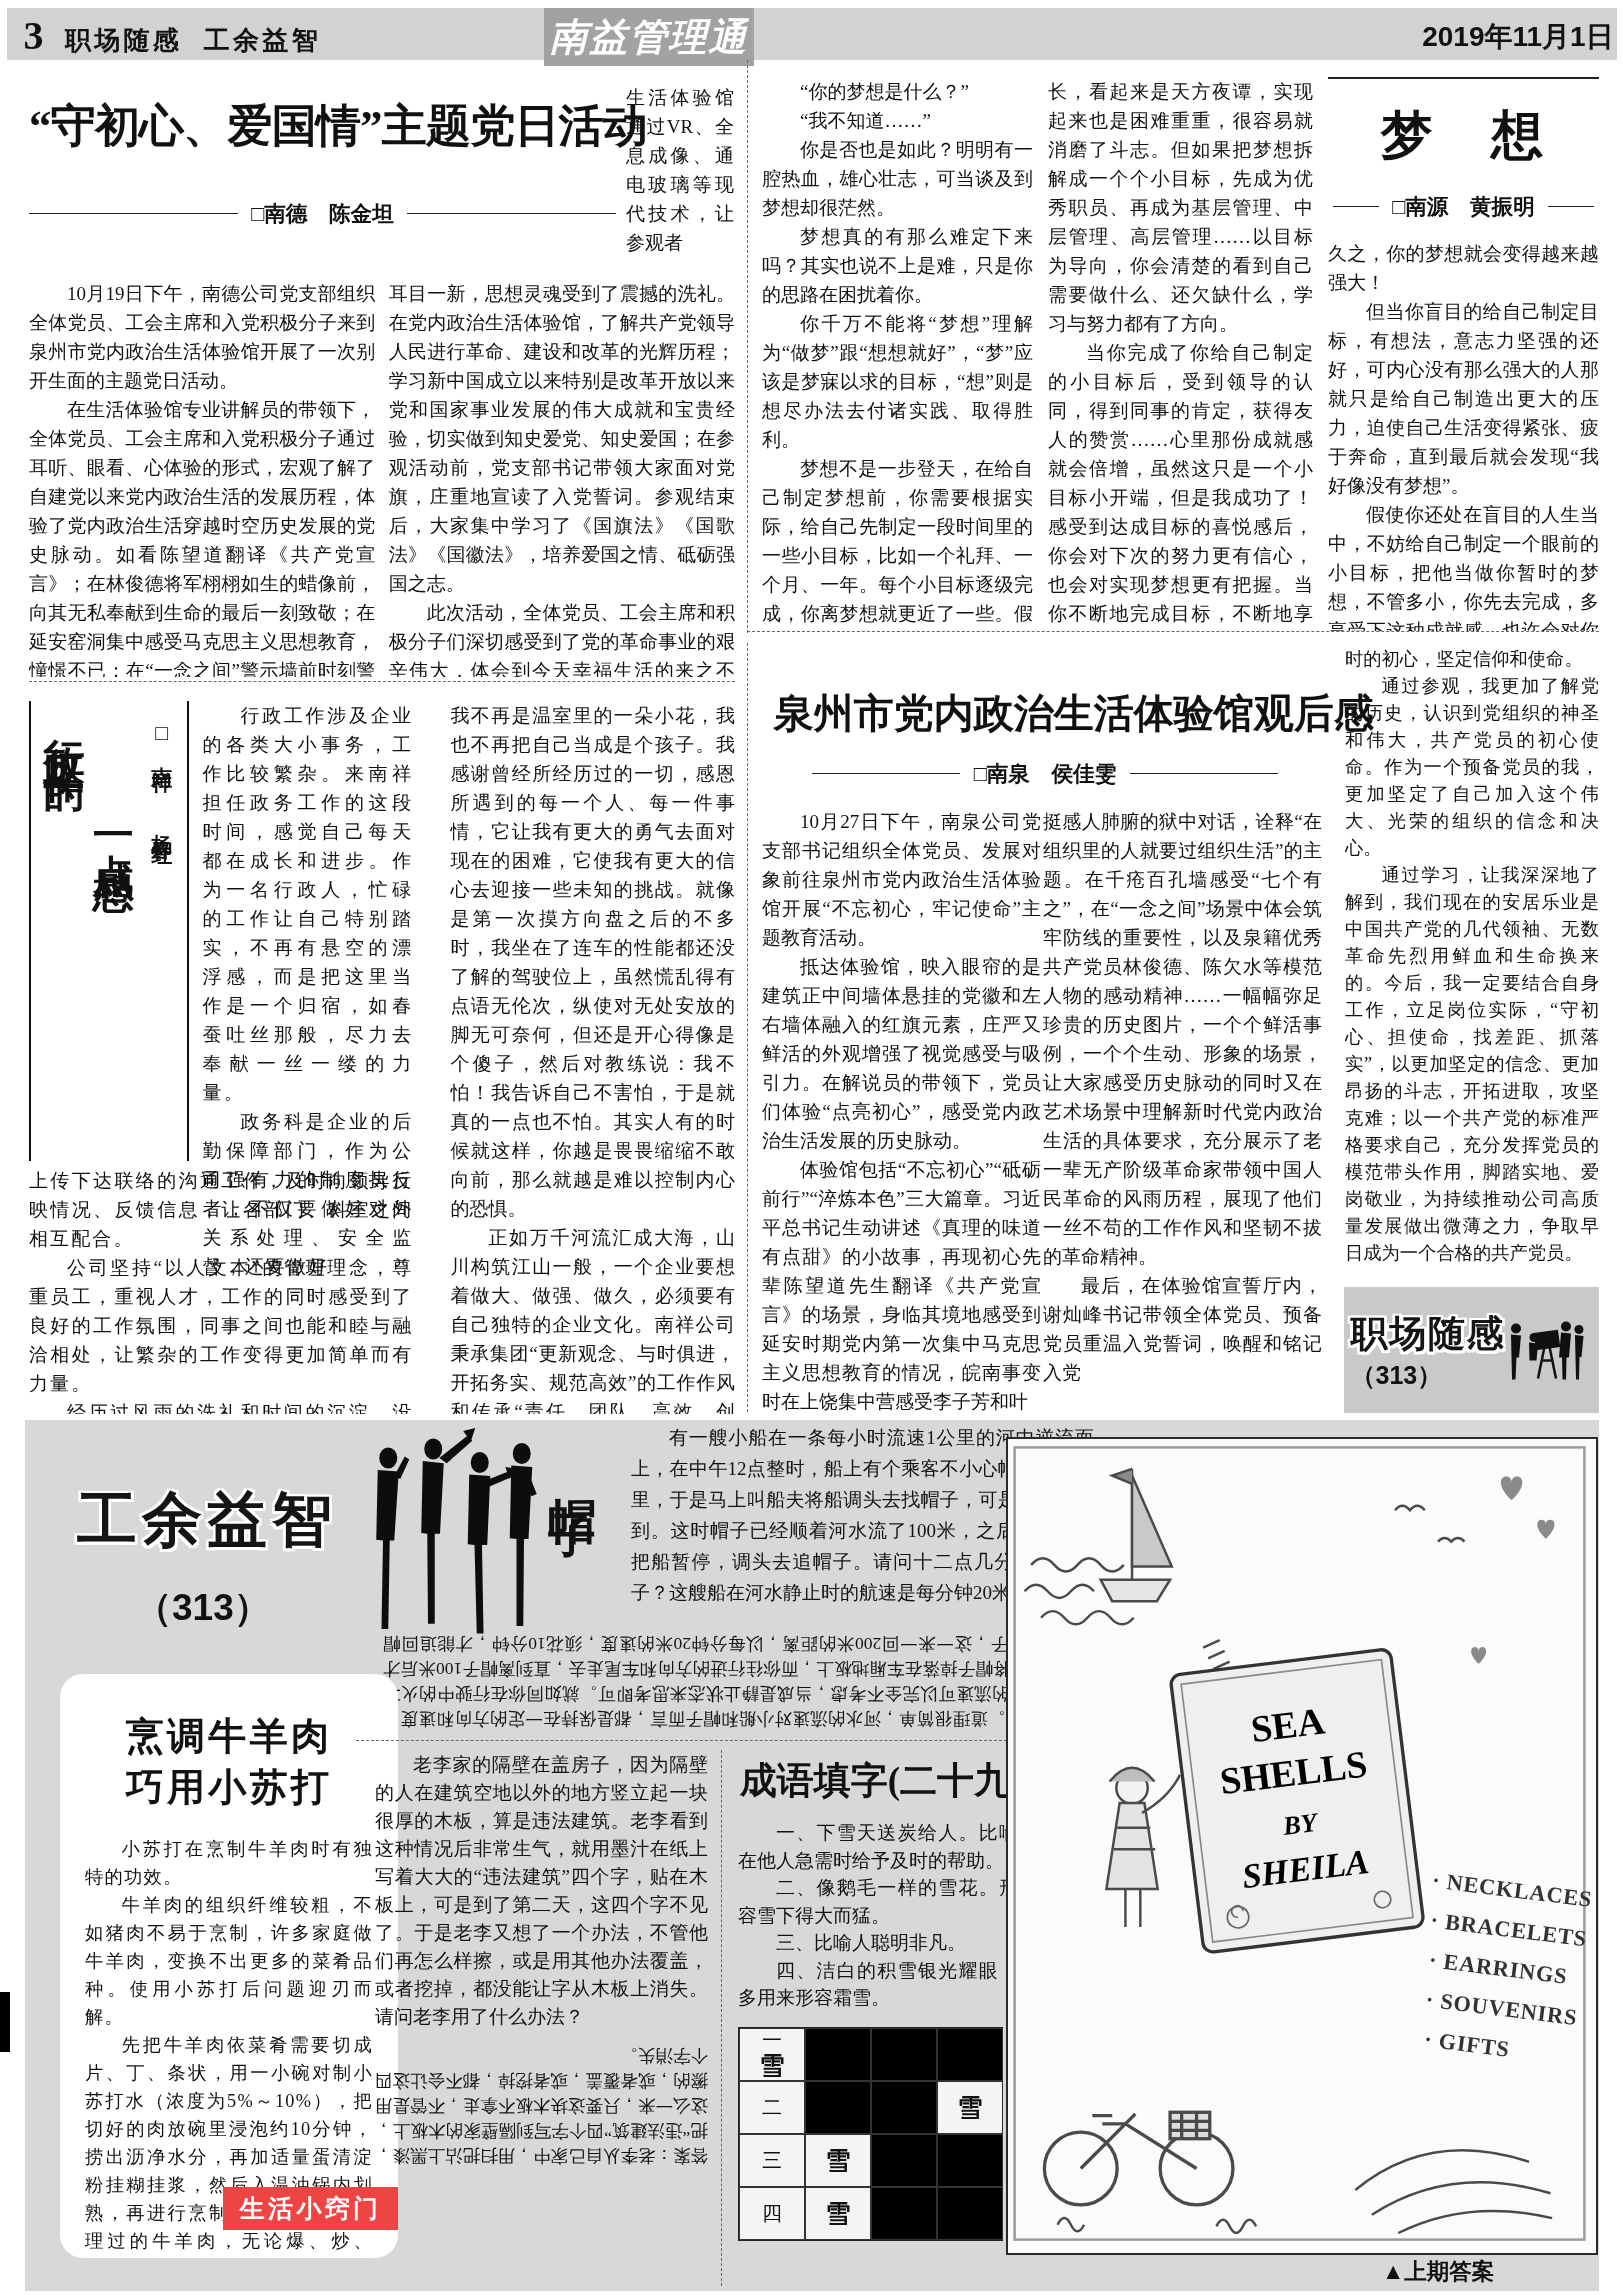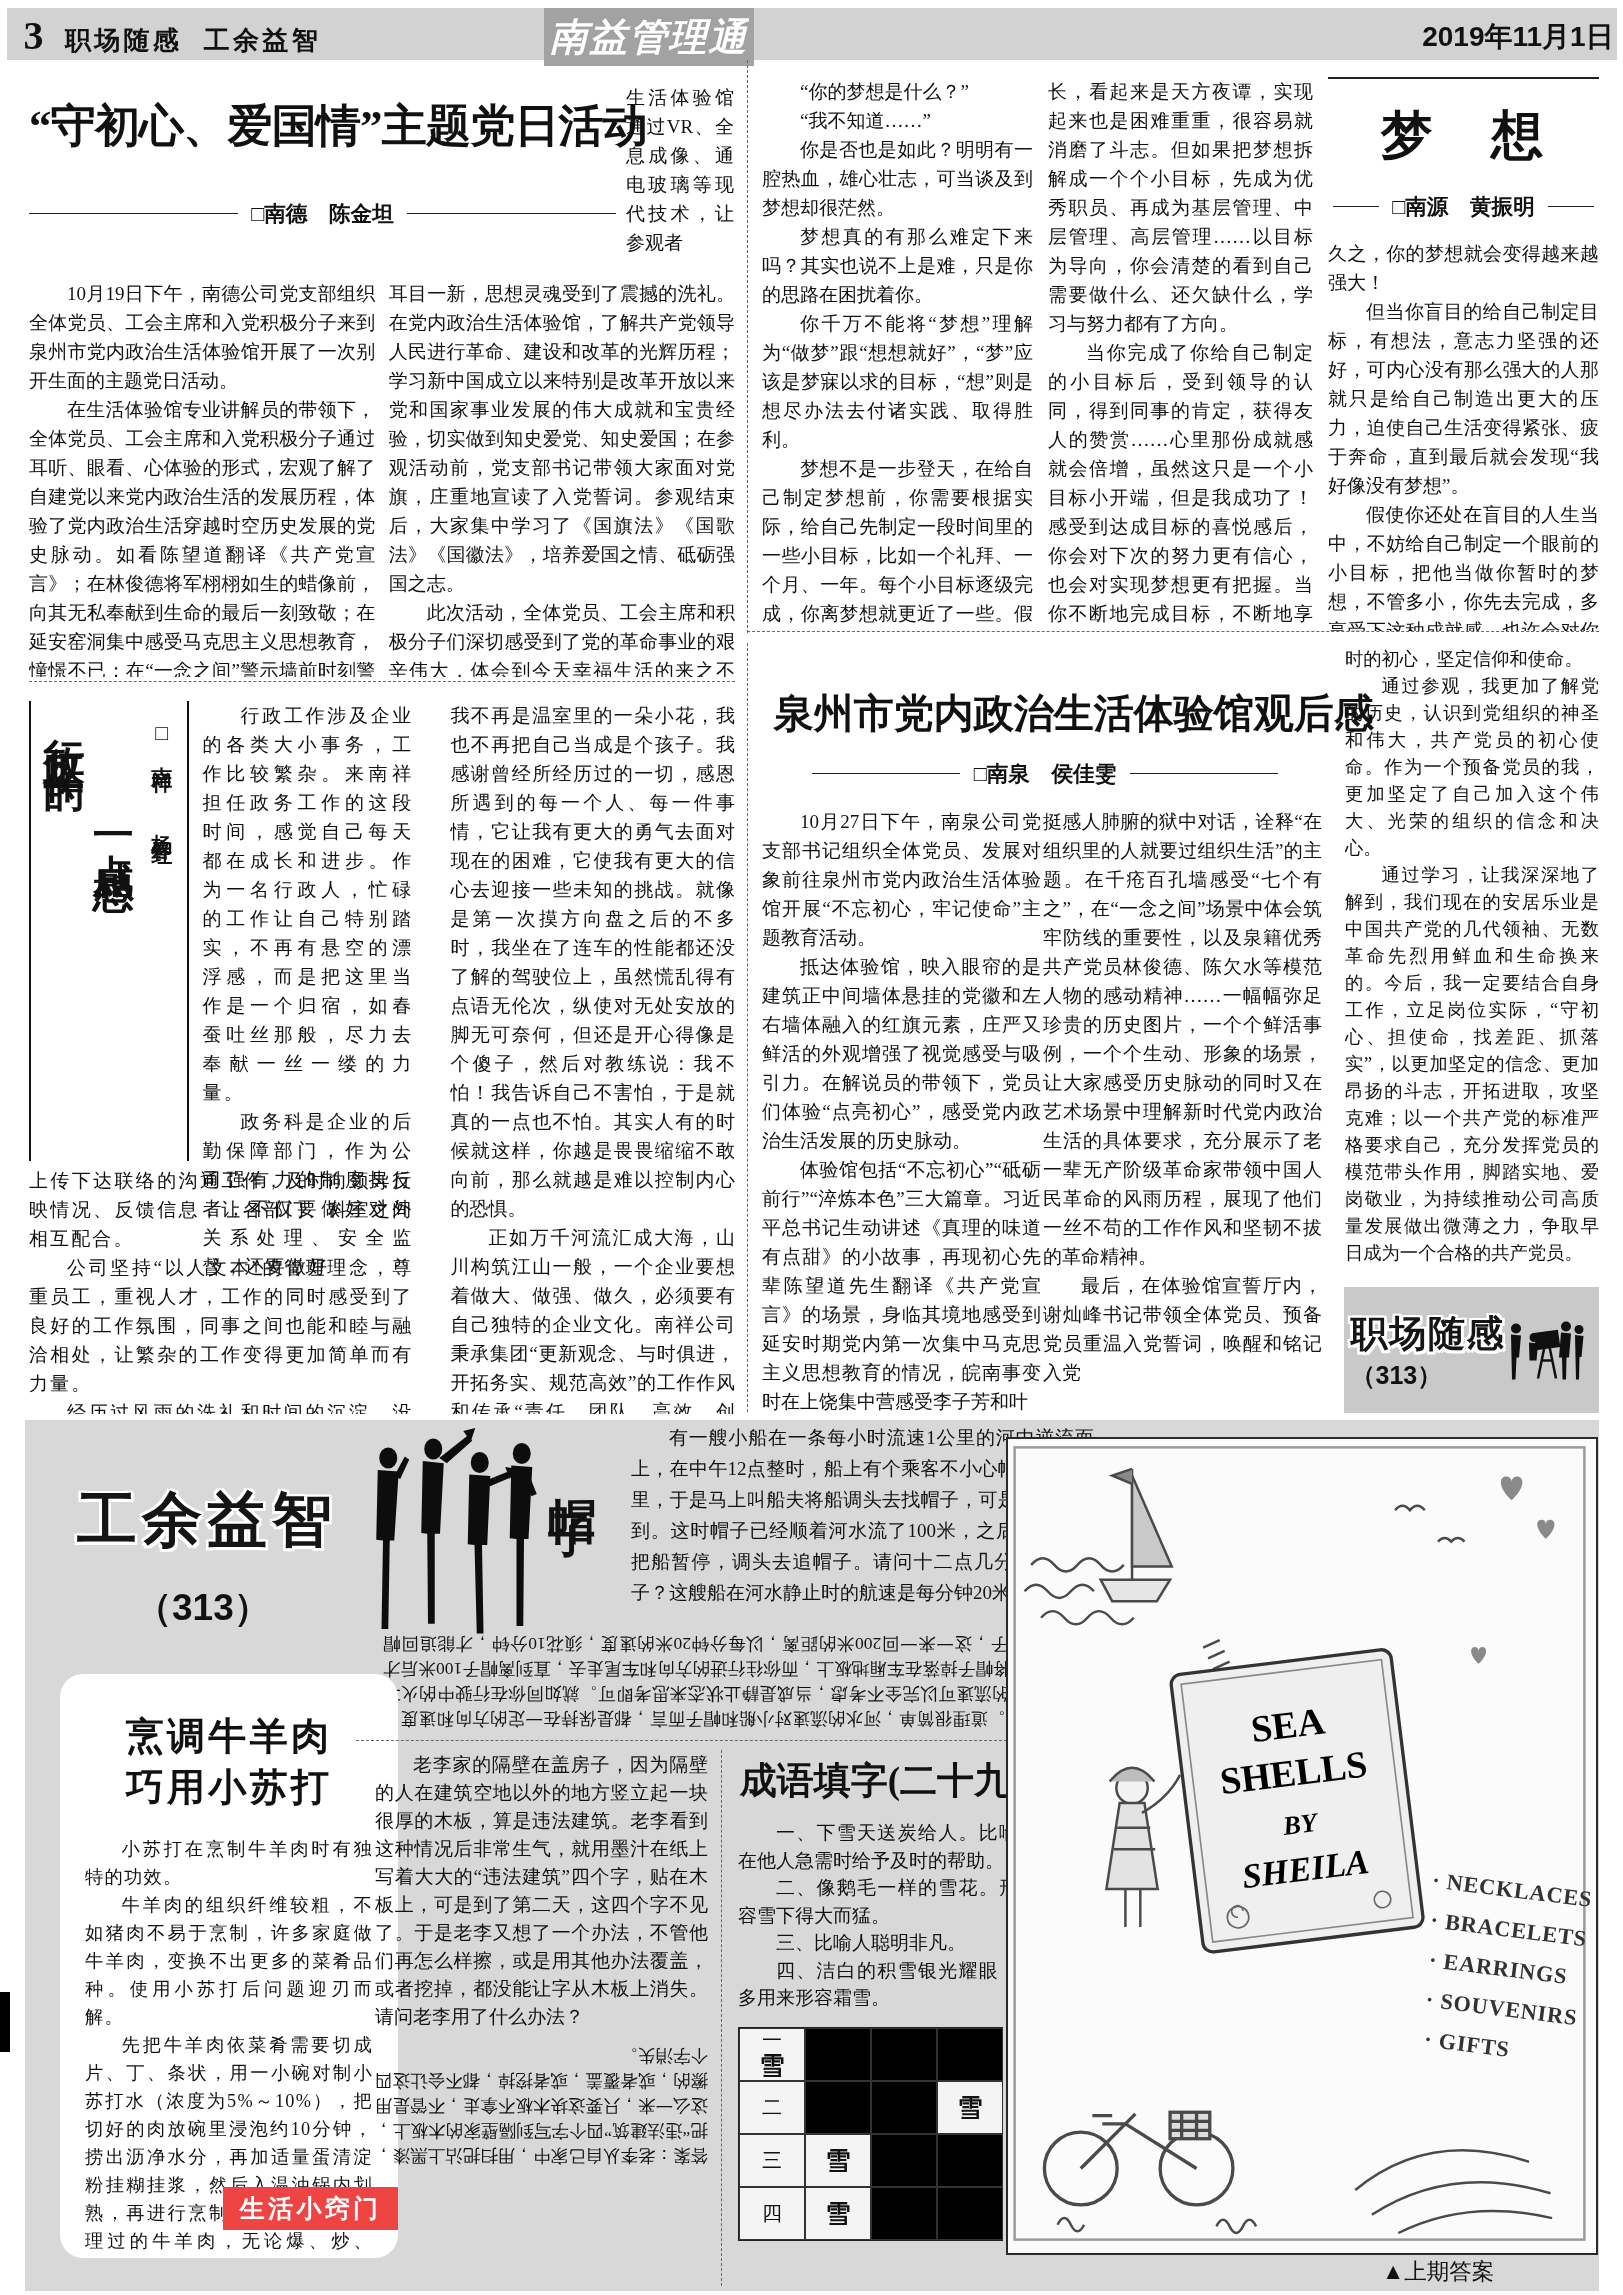--- a/index.html
+++ b/index.html
@@ -99,21 +99,21 @@
   .idiom .coltext p{font-size:19px;line-height:27.5px;}
   .xgrid{margin-top:15px;width:263px;display:grid;grid-template-columns:repeat(4,66px);grid-auto-rows:53px;
          border:1.7px solid #222;background:#fff;}
   .xcell{border:0.8px solid #333;background:#f4f4f4;display:flex;flex-direction:column;align-items:center;justify-content:center;}
   .xcell.xblack{background:#000;}
   .xnum{font-size:20px;line-height:21.6px;}
   .xchar{font-size:25px;font-weight:bold;line-height:27px;}
   
   .cartoon{position:absolute;left:981px;top:16.7px;width:588px;height:814px;background:#fbfbfb;border:2.5px solid #2a2a2a;}
   .cartoon svg{display:block;}
-  .prev-answer{position:absolute;left:1357px;top:836px;font-size:22.5px;font-weight:normal;}
+  .prev-answer{position:absolute;left:1357px;top:836px;font-size:22.5px;font-weight:bold;}
   .regmark{position:absolute;left:0;top:1992px;width:10px;height:60px;background:#000;}
   .sign-text{font-family:"Liberation Serif",serif;font-weight:bold;}
 </style>
 </head>
 <body>
 
 <div class="page">
 
   <div class="header">
     <div class="hleft">

